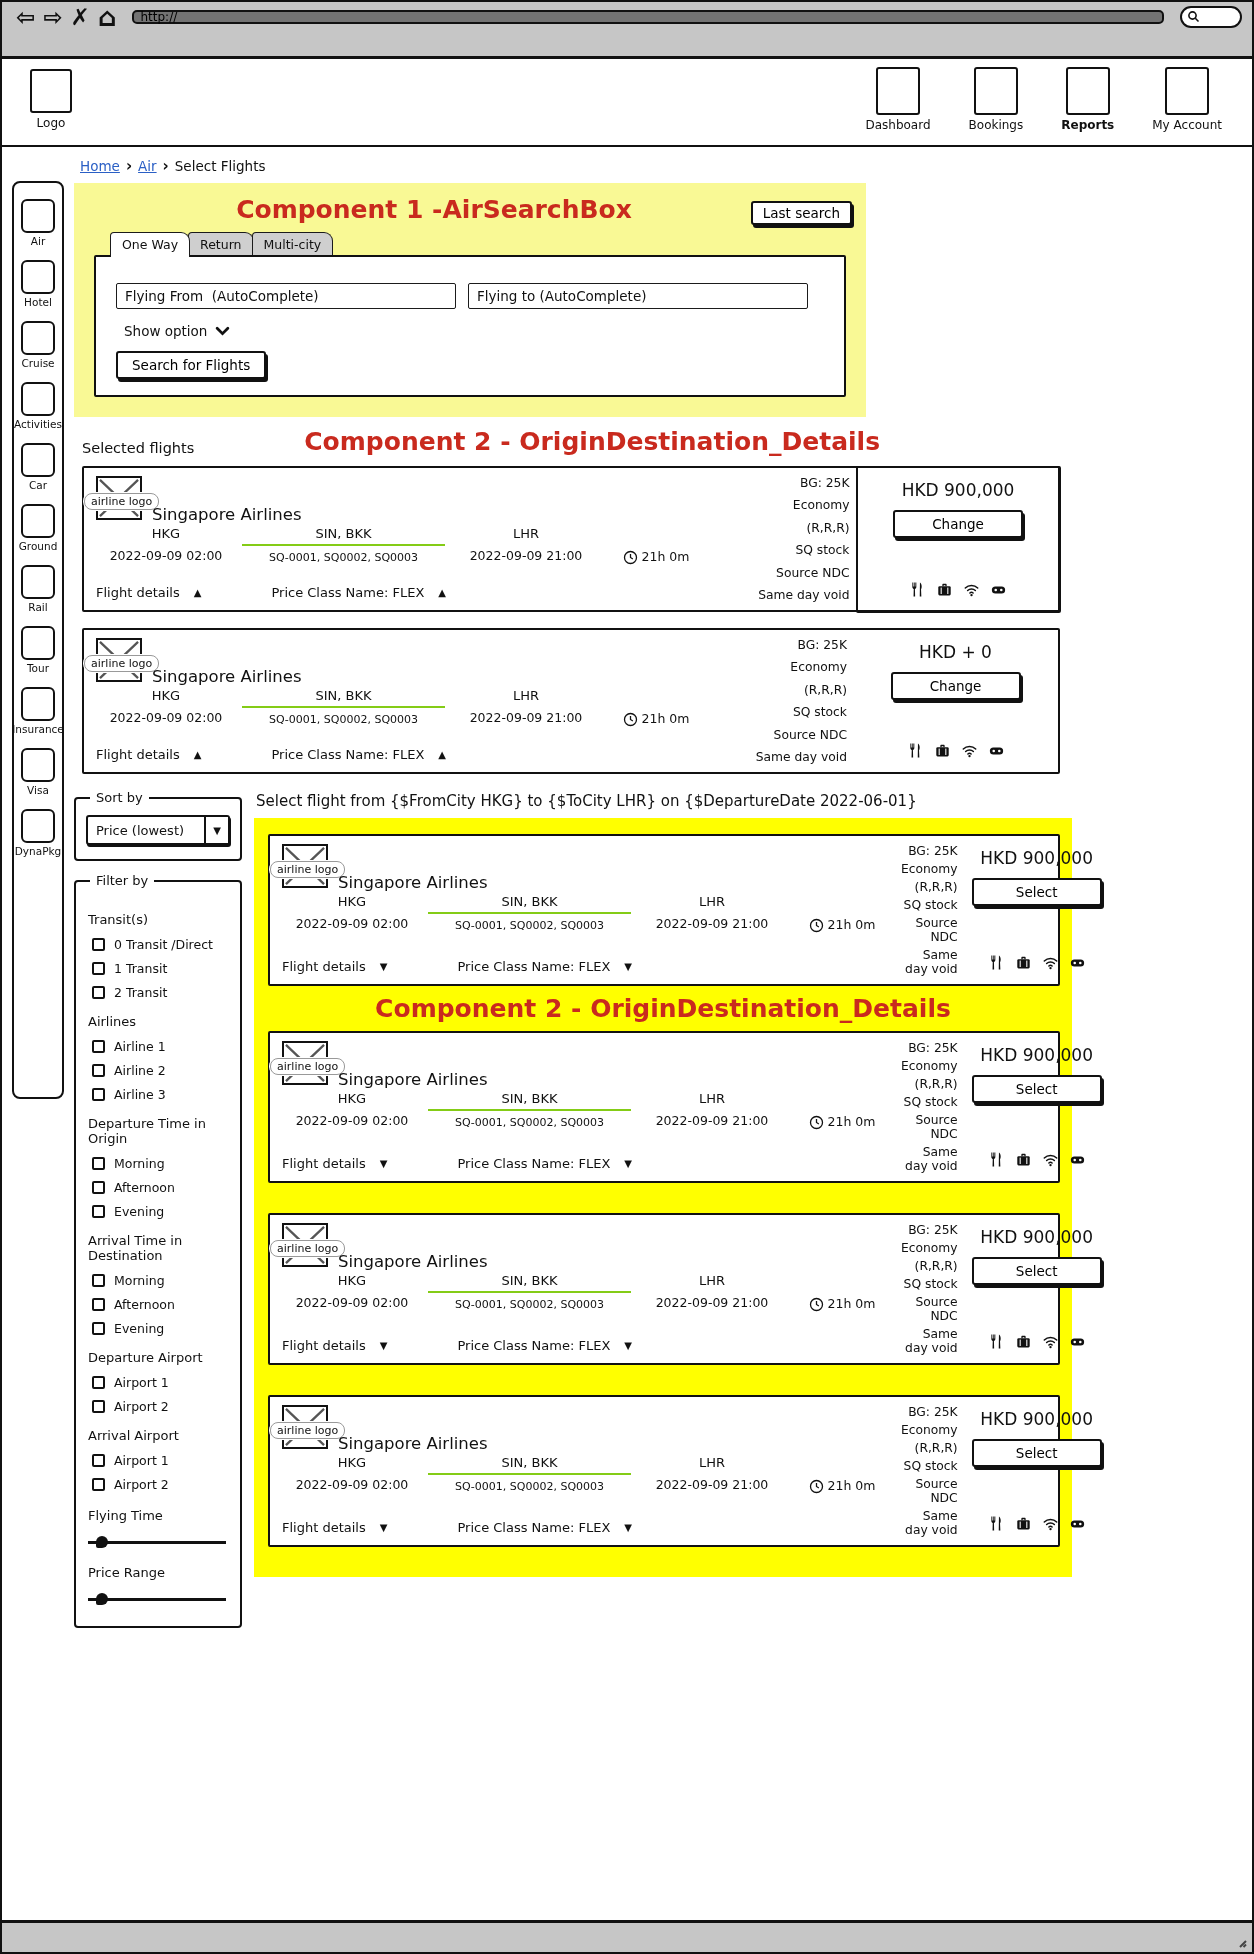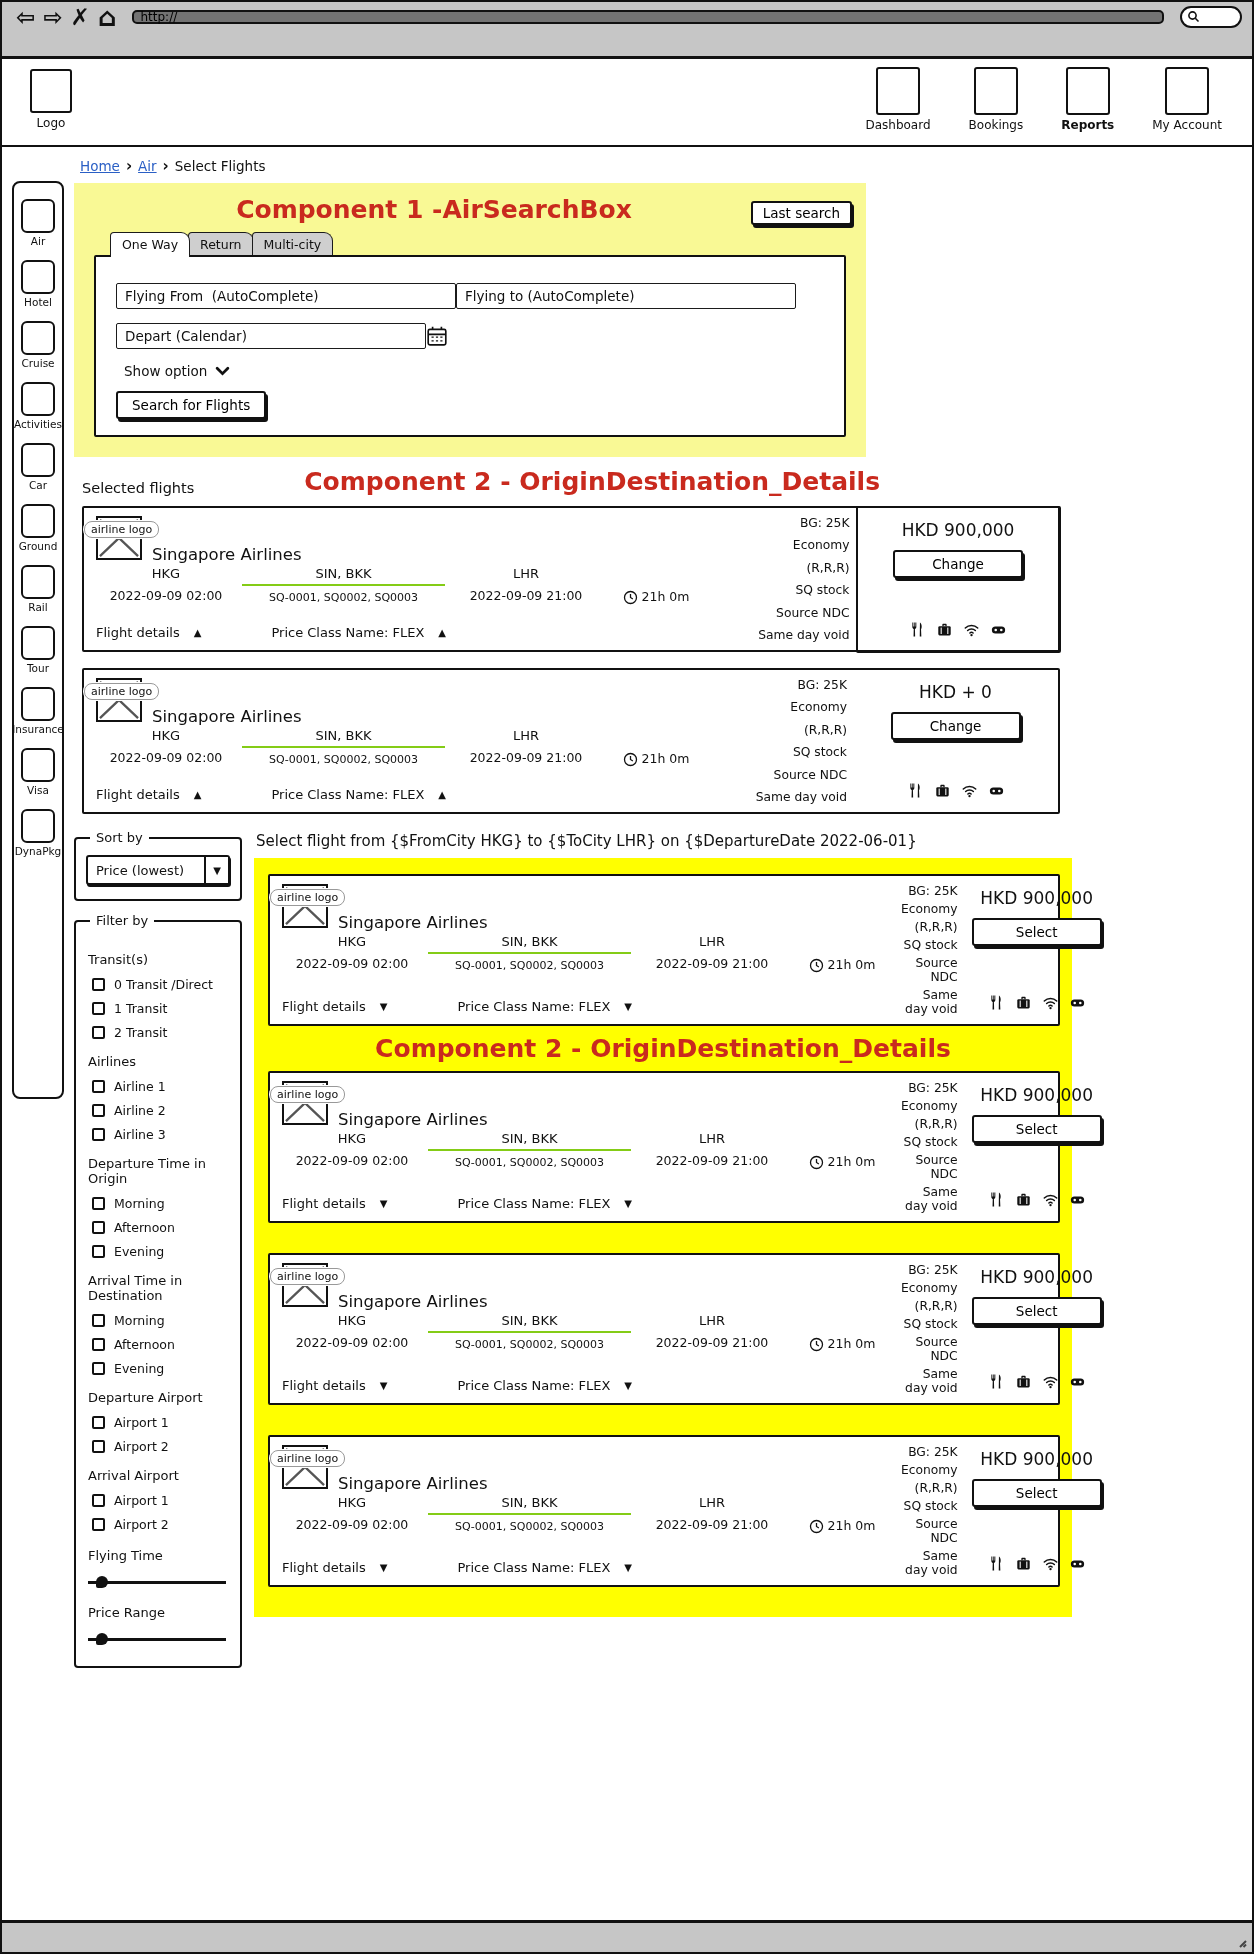--- a/index.html
+++ b/index.html
@@ -45,39 +45,39 @@
 
   
   .search-component { position:relative; width:792px; background:#f9f995; padding:10px 0 20px 20px; margin-bottom:10px; }
   .comp-title { color:#c92a1e; font-size:25px; font-weight:bold; text-align:center; }
   .search-component .comp-title { margin:2px 0 0 60px; width:560px; }
   .last-search { position:absolute; right:14px; top:18px; padding:2px 10px; }
   .tabs { display:flex; margin:8px 0 0 16px; position:relative; z-index:2; }
   .tab { border:1.8px solid #1b1b1b; border-bottom:none; border-radius:4px 9px 0 0; background:#cfcfcf; font-size:12.5px; padding:4px 11px 3px; margin-right:-2px; cursor:pointer; }
   .tab.active { background:#fff; position:relative; z-index:3; margin-bottom:-2px; padding-bottom:5px; }
   .search-panel { position:relative; background:#fff; border:2px solid #111; border-radius:2px; width:752px; padding:26px 16px 16px 20px; z-index:1; }
-  .sp-row { display:flex; gap:0; margin-bottom:14px; align-items:center; }
+  .sp-row { display:flex; gap:12px; margin-bottom:14px; align-items:center; }
   .inp-from, .inp-to { width:340px; }
   .inp-depart { width:310px; }
   .cal-ico { width:22px; height:22px; }
   .show-option { display:flex; align-items:center; gap:8px; font-size:13.5px; margin:2px 0 12px 8px; cursor:pointer; }
   .chev { width:15px; height:11px; }
 
   
   .sel-title-row { display:flex; align-items:flex-end; margin:8px 0 10px 8px; }
   .sel-title { font-size:14.5px; }
   .sel-title-row .comp-title { flex:0 0 auto; margin-left:110px; }
 
   
   .flight-card { width:978px; border:2.5px solid #111; border-radius:2px; background:#fff; display:flex; margin:0 0 16px 8px; min-height:146px; }
   .fc-main { flex:1; padding:8px 4px 10px 12px; display:flex; flex-direction:column; }
   .fc-logo-row { position:relative; height:44px; display:flex; align-items:flex-end; }
   .fc-logo-box { position:relative; width:46px; height:44px; border:2px solid #111; background:#fff; flex:0 0 auto; }
   .fc-logo-box svg { width:100%; height:100%; display:block; }
-  .logo-pill { position:absolute; left:-14px; bottom:20px; background:#fff; border:1.5px solid #999; border-radius:8px; font-size:11px; padding:1px 6px; white-space:nowrap; box-shadow:0 0 0 1px #fff; }
+  .logo-pill { position:absolute; left:-14px; bottom:8px; background:#fff; border:1.5px solid #999; border-radius:8px; font-size:11px; padding:1px 6px; white-space:nowrap; box-shadow:0 0 0 1px #fff; }
   .fc-airline { font-size:16.5px; margin-left:10px; position:relative; top:4px; }
   .fc-cols { display:flex; margin-top:6px; }
   .fc-col { text-align:center; }
   .col-origin { width:140px; }
   .col-via { width:215px; }
   .col-dest { width:150px; }
   .col-dur { width:110px; padding-top:21px; display:flex; align-items:flex-end; gap:4px; justify-content:center; }
   .fc-code { font-size:13px; padding-bottom:3px; }
   .col-via .fc-code { border-bottom:2px solid #84cc16; margin:0 6px; }
   .fc-time { font-size:12.5px; margin-top:4px; white-space:nowrap; }
@@ -235,28 +235,20 @@
       <button class="wf-btn last-search">Last search</button>
       <div class="tabs">
         <div class="tab active">One Way</div>
         <div class="tab">Return</div>
         <div class="tab">Multi-city</div>
       </div>
       <div class="search-panel">
         <div class="sp-row">
           <input class="wf-input inp-from" readonly="" value="Flying From  (AutoComplete)" style="">
           <input class="wf-input inp-to" readonly="" value="Flying to (AutoComplete)" style="">
-        </div>
-        <div class="sp-row">
-          <input class="wf-input inp-depart" readonly="" value="Depart (Calendar)" style="">
-          <svg class="cal-ico" viewBox="0 0 20 20" fill="none" stroke="#111" stroke-width="1.5">
-              <rect x="2" y="4" width="16" height="14" rx="1.5"></rect>
-              <path d="M2 8.5h16M6 4V1.6M14 4V1.6"></path>
-              <path d="M5 11h2M9 11h2M13 11h2M5 14.5h2M9 14.5h2M13 14.5h2" stroke-width="1.1"></path>
-            </svg>
         </div>
         <div class="show-option">
           <span>Show option</span>
           <svg class="chev" viewBox="0 0 14 10" fill="none" stroke="#111" stroke-width="2.6" stroke-linecap="round">
               <path d="M2 2l5 5 5-5"></path>
             </svg>
         </div>
         <button class="wf-btn">Search for Flights</button>
       </div>
     </div>

